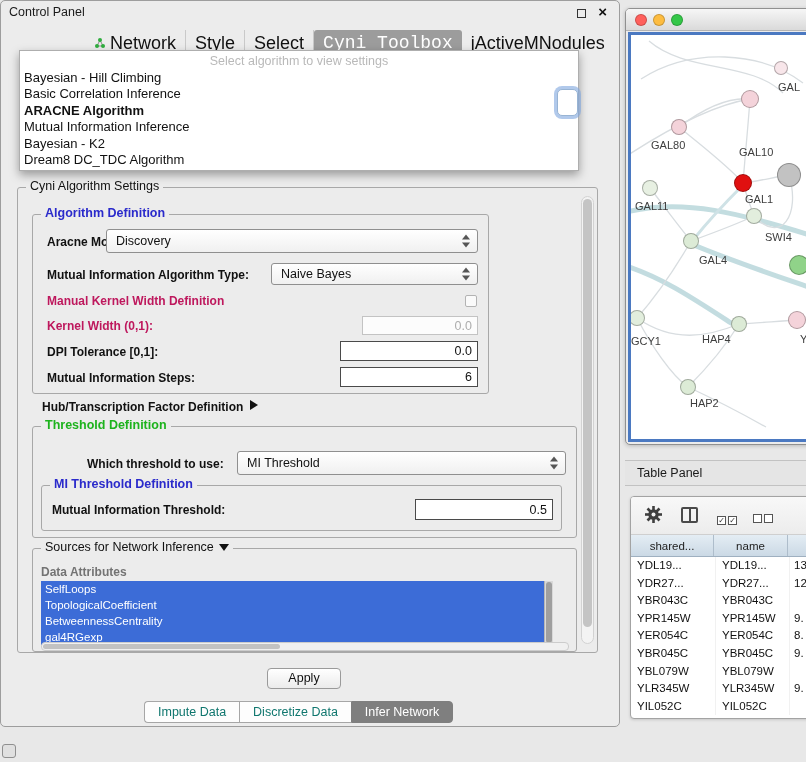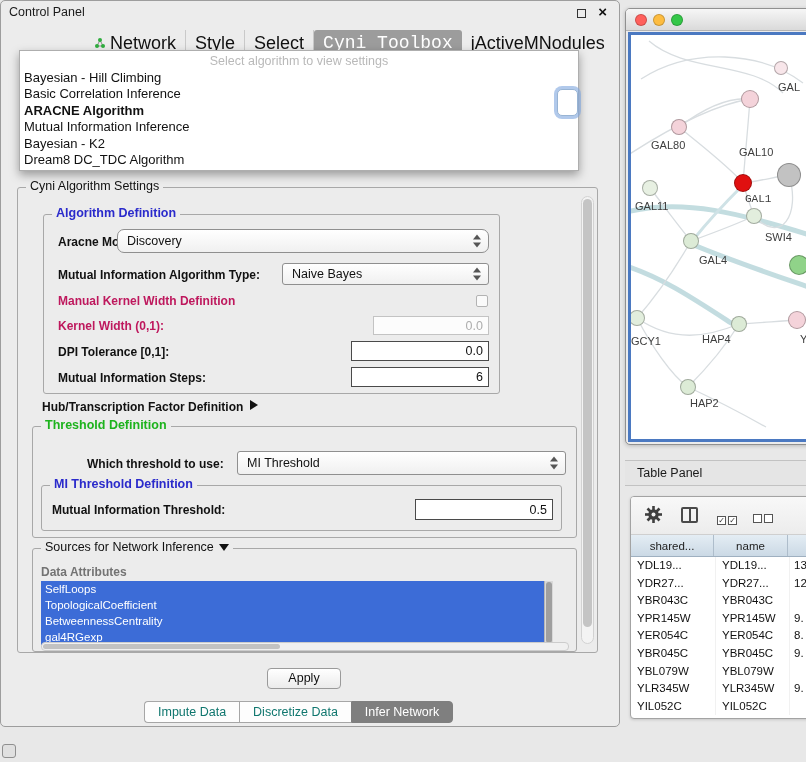--- a/index.html
+++ b/index.html
@@ -21,21 +21,21 @@
   
   .group { position:absolute; border:1px solid #a8a8a8; border-radius:3px; }
   .legend { position:absolute; top:-9px; left:8px; background:#ececec; padding:0 4px; font-size:12.5px; color:#111; white-space:nowrap; display:flex; align-items:center; }
   .legend.blue span.lg-text { color:#2a2acb; font-weight:bold; }
   .legend.green span.lg-text { color:#1db31d; font-weight:bold; }
 
   .settings-group { left:16px; top:186px; width:581px; height:466px; }
   .settings-scroll { position:absolute; right:3px; top:8px; width:13px; height:448px; background:#f3f3f3; border:1px solid #d2d2d2; border-radius:7px; }
   .settings-scroll .thumb { position:absolute; left:1px; right:1px; top:2px; height:96%; background:#c4c4c4; border-radius:6px; }
 
-  .alg-group { left:25px; top:26px; width:457px; height:180px; }
+  .alg-group { left:14px; top:26px; width:457px; height:180px; }
   .thr-group { left:14px; top:238px; width:545px; height:112px; }
   .mi-group  { left:8px;  top:58px;  width:521px; height:46px; }
   .src-group { left:14px; top:360px; width:545px; height:104px; }
 
   .lbl { position:absolute; font-size:12px; font-weight:bold; color:#111; white-space:nowrap; }
   .lbl.gray { color:#be185d;text-align:right; }
 
   .combo { position:absolute; height:24px; background:linear-gradient(#ffffff,#f0f0f0); border:1px solid #8f8f8f; border-radius:3px; display:flex; align-items:center; padding:0 22px 0 9px; font-size:12.5px; color:#111; }
   .stepper { position:absolute; right:6px; top:50%; transform:translateY(-50%); width:9px; height:13px; }
   .stepper::before { content:""; position:absolute; top:0; left:0; border-left:4.5px solid transparent; border-right:4.5px solid transparent; border-bottom:5px solid #555; }
@@ -145,21 +145,21 @@
       <span class="legend">
           <span class="lg-text">Cyni Algorithm Settings</span>
         </span>
 
       <div class="group alg-group">
         <span class="legend blue">
             <span class="lg-text">Algorithm Definition</span>
           </span>
 
         <span class="lbl" style="left:14px; top:20px;">Aracne Mode:</span>
-        <div class="combo" style="left:73px; top:14px; right:10px;border-radius:7px;">
+        <div class="combo" style="left:73px; top:14px; right:10px;">
           <span>Discovery</span>
           <span class="stepper"></span>
         </div>
 
         <span class="lbl" style="left:14px; top:53px;">Mutual Information Algorithm Type:</span>
         <div class="combo" style="left:238px; top:48px; right:10px; height:22px;">
           <span>Naive Bayes</span>
           <span class="stepper"></span>
         </div>
 
@@ -294,21 +294,21 @@
         <div class="gnode" style="left: 52px; top: 198px; width: 16px; height: 16px; background: rgb(220, 235, 214);"></div>
         <div class="gnode" style="left: 158px; top: 220px; width: 20px; height: 20px; background: rgb(144, 211, 137);"></div>
         <div class="gnode" style="left: 100px; top: 281px; width: 16px; height: 16px; background: rgb(220, 235, 214);"></div>
         <div class="gnode" style="left: -2px; top: 275px; width: 16px; height: 16px; background: rgb(226, 238, 221);"></div>
         <div class="gnode" style="left: 157px; top: 276px; width: 18px; height: 18px; background: rgb(244, 211, 218);"></div>
         <div class="gnode" style="left: 49px; top: 344px; width: 16px; height: 16px; background: rgb(220, 235, 214);"></div>
         <div class="glabel" style="left: 20px; top: 104px;">GAL80</div>
         <div class="glabel" style="left: 147px; top: 46px;">GAL</div>
         <div class="glabel" style="left: 108px; top: 111px;">GAL10</div>
         <div class="glabel" style="left: 4px; top: 165px;">GAL11</div>
-        <div class="glabel" style="left: 114px; top: 158px; font-family: Liberation Mono, monospace;">GAL1</div>
+        <div class="glabel" style="left: 114px; top: 158px;">GAL1</div>
         <div class="glabel" style="left: 134px; top: 196px;">SWI4</div>
         <div class="glabel" style="left: 68px; top: 219px;">GAL4</div>
         <div class="glabel" style="left: 0px; top: 300px;">GCY1</div>
         <div class="glabel" style="left: 71px; top: 298px;">HAP4</div>
         <div class="glabel" style="left: 169px; top: 298px;">Y</div>
         <div class="glabel" style="left: 59px; top: 362px;">HAP2</div>
       </div>
   </div>
 
   <div class="table-panel-bar">Table Panel</div>

